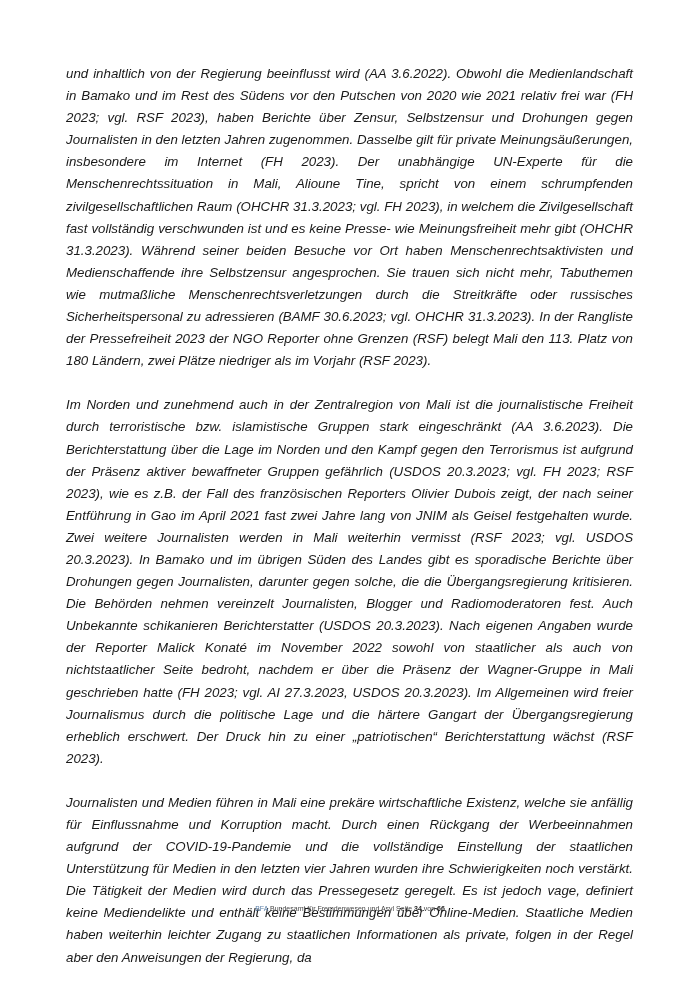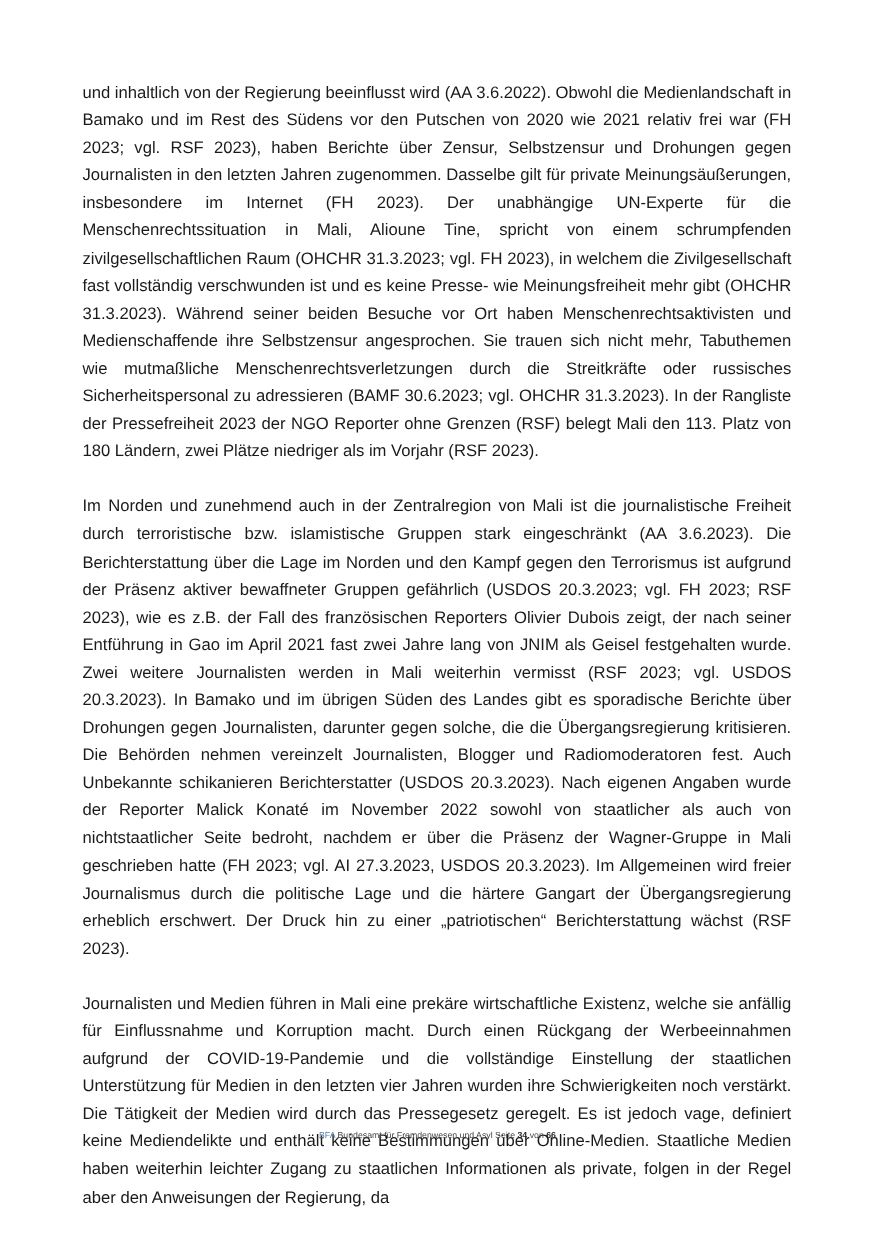--- a/index.html
+++ b/index.html
@@ -13,20 +13,21 @@
       position: relative;
       overflow: hidden;
       font-family: "Liberation Sans", sans-serif;
       color: #1a1a1a;
     }
     .page {
       position: absolute;
       left: 66px;
       top: 63px;
       width: 567px;
+      font-style: italic;
     }
     .para {
       font-size: 13.3px;
       line-height: 22.1px;
       text-align: justify;
       margin: 0 0 22px 0;
       hyphens: none;
     }
     .footer {
       position: absolute;

